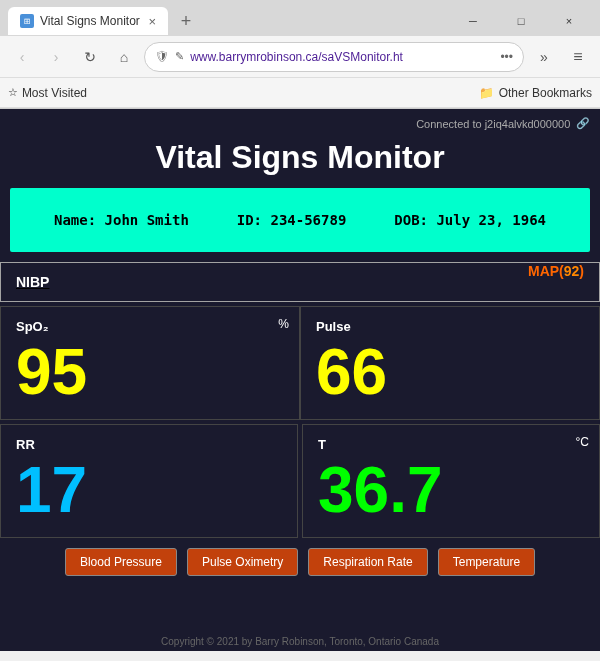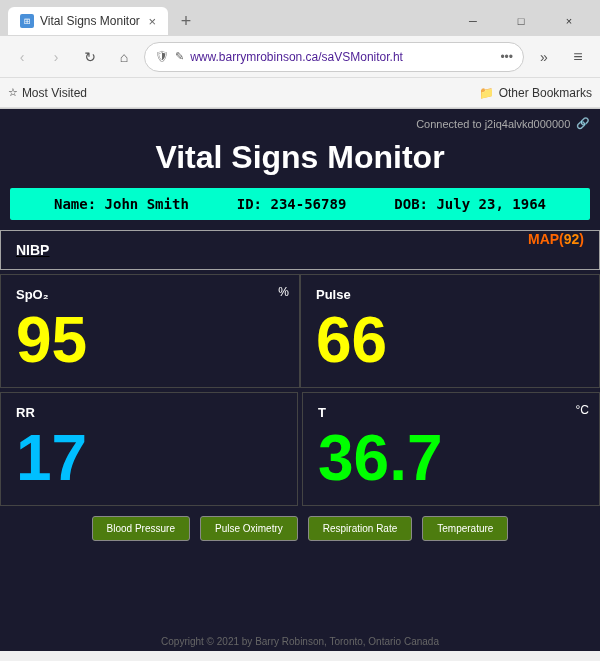--- a/index.html
+++ b/index.html
@@ -32,42 +32,42 @@
     .bookmarks-right { margin-left: auto; display: flex; align-items: center; gap: 4px; }
 
     
     .page-content { background: #1a1a2e; width: 600px; height: 523px; position: relative; }
 
     .connection-bar { position: absolute; top: 8px; right: 10px; display: flex; align-items: center; gap: 6px; font-size: 11px; color: #aaa; }
 
     .main-title { text-align: center; padding-top: 30px; margin-bottom: 12px; }
     .main-title h1 { font-size: 32px; font-weight: bold; color: white; }
 
-    .patient-info { background: #00ffcc; margin: 0 10px 10px 10px; padding: 8px 20px; display: flex; justify-content: space-around; align-items: center; border-radius: 2px; }
+    .patient-info { background: #00ffcc; margin: 0 10px 10px 10px; padding: 24px 20px; display: flex; justify-content: space-around; align-items: center; border-radius: 2px; }
     .patient-info span { font-size: 14px; font-weight: bold; color: #000; font-family: monospace; }
 
     .nibp-box { border: 1px solid #a3a3a3; padding: 10px 15px; position: relative; margin-bottom: 4px; text-decoration: underline; }
     .nibp-label { color: white; font-size: 14px; font-weight: bold; }
     .nibp-map { position: absolute; top: 0; right: 15px; color: white; font-size: 14px; font-weight: bold; }
     .nibp-map span { color: #ff6600; }
     .nibp-value { color: red; font-size: 72px; font-weight: bold; text-align: center; line-height: 1.1; display: block; }
 
     .row2 { display: grid; grid-template-columns: 1fr 1fr; margin-bottom: 4px; }
     .spo2-box, .pulse-box, .rr-box, .temp-box { border: 1px solid #444; padding: 10px 15px; position: relative; }
     .box-label { color: white; font-size: 13px; font-weight: bold; }
     .box-unit { position: absolute; top: 10px; right: 10px; color: white; font-size: 12px; }
     .spo2-value { color: yellow; font-size: 64px; font-weight: bold; display: block; }
     .pulse-value { color: yellow; font-size: 64px; font-weight: bold; display: block; }
     .rr-value { color: #00bfff; font-size: 64px; font-weight: bold; display: block; }
     .temp-value { color: #00ff00; font-size: 64px; font-weight: bold; display: block; }
 
     .row3 { display: grid; grid-template-columns: 1fr 1fr; gap: 4px; }
 
     .buttons-row { display: flex; justify-content: center; gap: 10px; padding: 10px 0; }
-    .vital-btn { background: #4d7c0f; color: white; border: 1px solid #888; padding: 6px 14px; font-size: 10px; cursor: pointer; border-radius: 3px; }
+    .vital-btn { background: #c2410c; color: white; border: 1px solid #888; padding: 6px 14px; font-size: 12px; cursor: pointer; border-radius: 3px; }
 
     .copyright { text-align: center; font-size: 10px; color: #666; padding: 4px; background: #1a1a2e; }
   </style>
 </head>
 <body>
 
 <div class="browser-chrome">
   <div class="tab-bar">
     <div class="tab">
       <div class="tab-icon">⊞</div>

